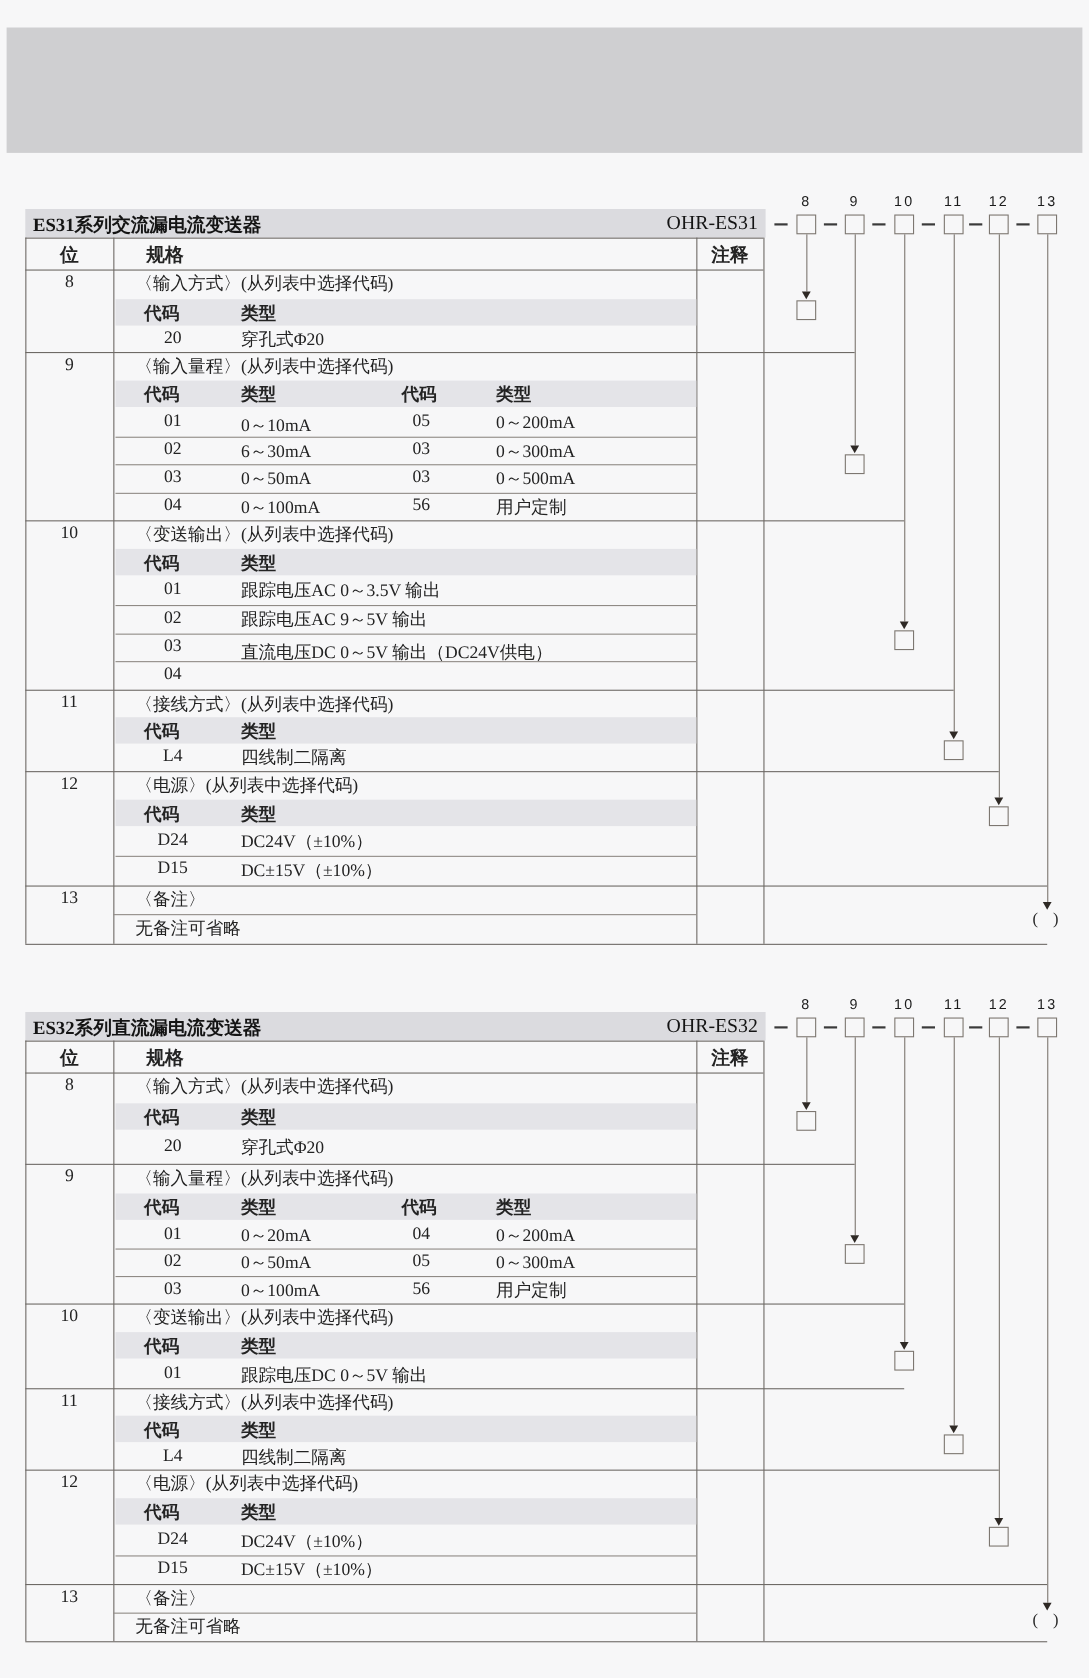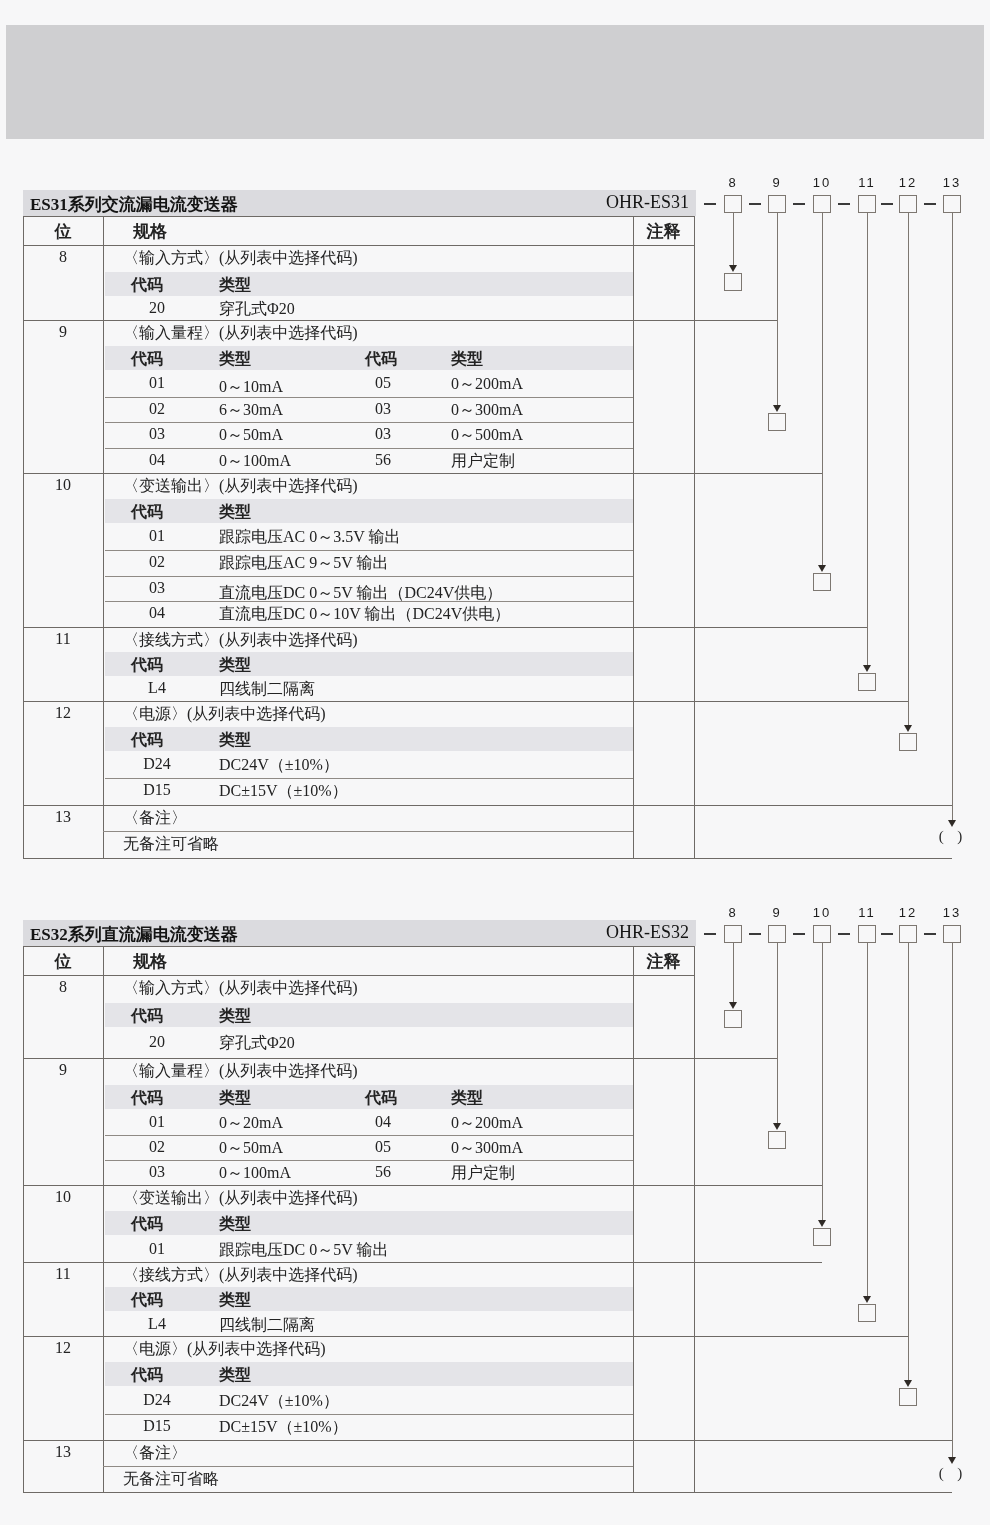--- a/index.html
+++ b/index.html
@@ -129,21 +129,20 @@
   <div class="cd" style="top:362px">01</div>
   <div class="ty" style="top:362px">跟踪电压AC 0～3.5V 输出</div>
   <div class="h2" style="left:82px;top:385px;width:528px"></div>
   <div class="cd" style="top:388px">02</div>
   <div class="ty" style="top:388px">跟踪电压AC 9～5V 输出</div>
   <div class="h2" style="left:82px;top:411px;width:528px"></div>
   <div class="cd" style="top:414px">03</div>
   <div class="ty" style="top:418px">直流电压DC 0～5V 输出（DC24V供电）</div>
   <div class="h2" style="left:82px;top:436px;width:528px"></div>
   <div class="cd" style="top:439px">04</div>
-  <div class="ty" style="top:439px">直流电压DC 0～10V 输出（DC24V供电）</div>
 
   <div class="ps" style="top:465px">11</div>
   <div class="ti" style="top:465px">〈接线方式〉(从列表中选择代码)</div>
   <div class="strip" style="top:487px"></div>
   <div class="lb" style="left:108px;top:490px">代码</div>
   <div class="lb" style="left:196px;top:490px">类型</div>
   <div class="cd" style="top:514px">L4</div>
   <div class="ty" style="top:514px">四线制二隔离</div>
 
   <div class="ps" style="top:539px">12</div>

